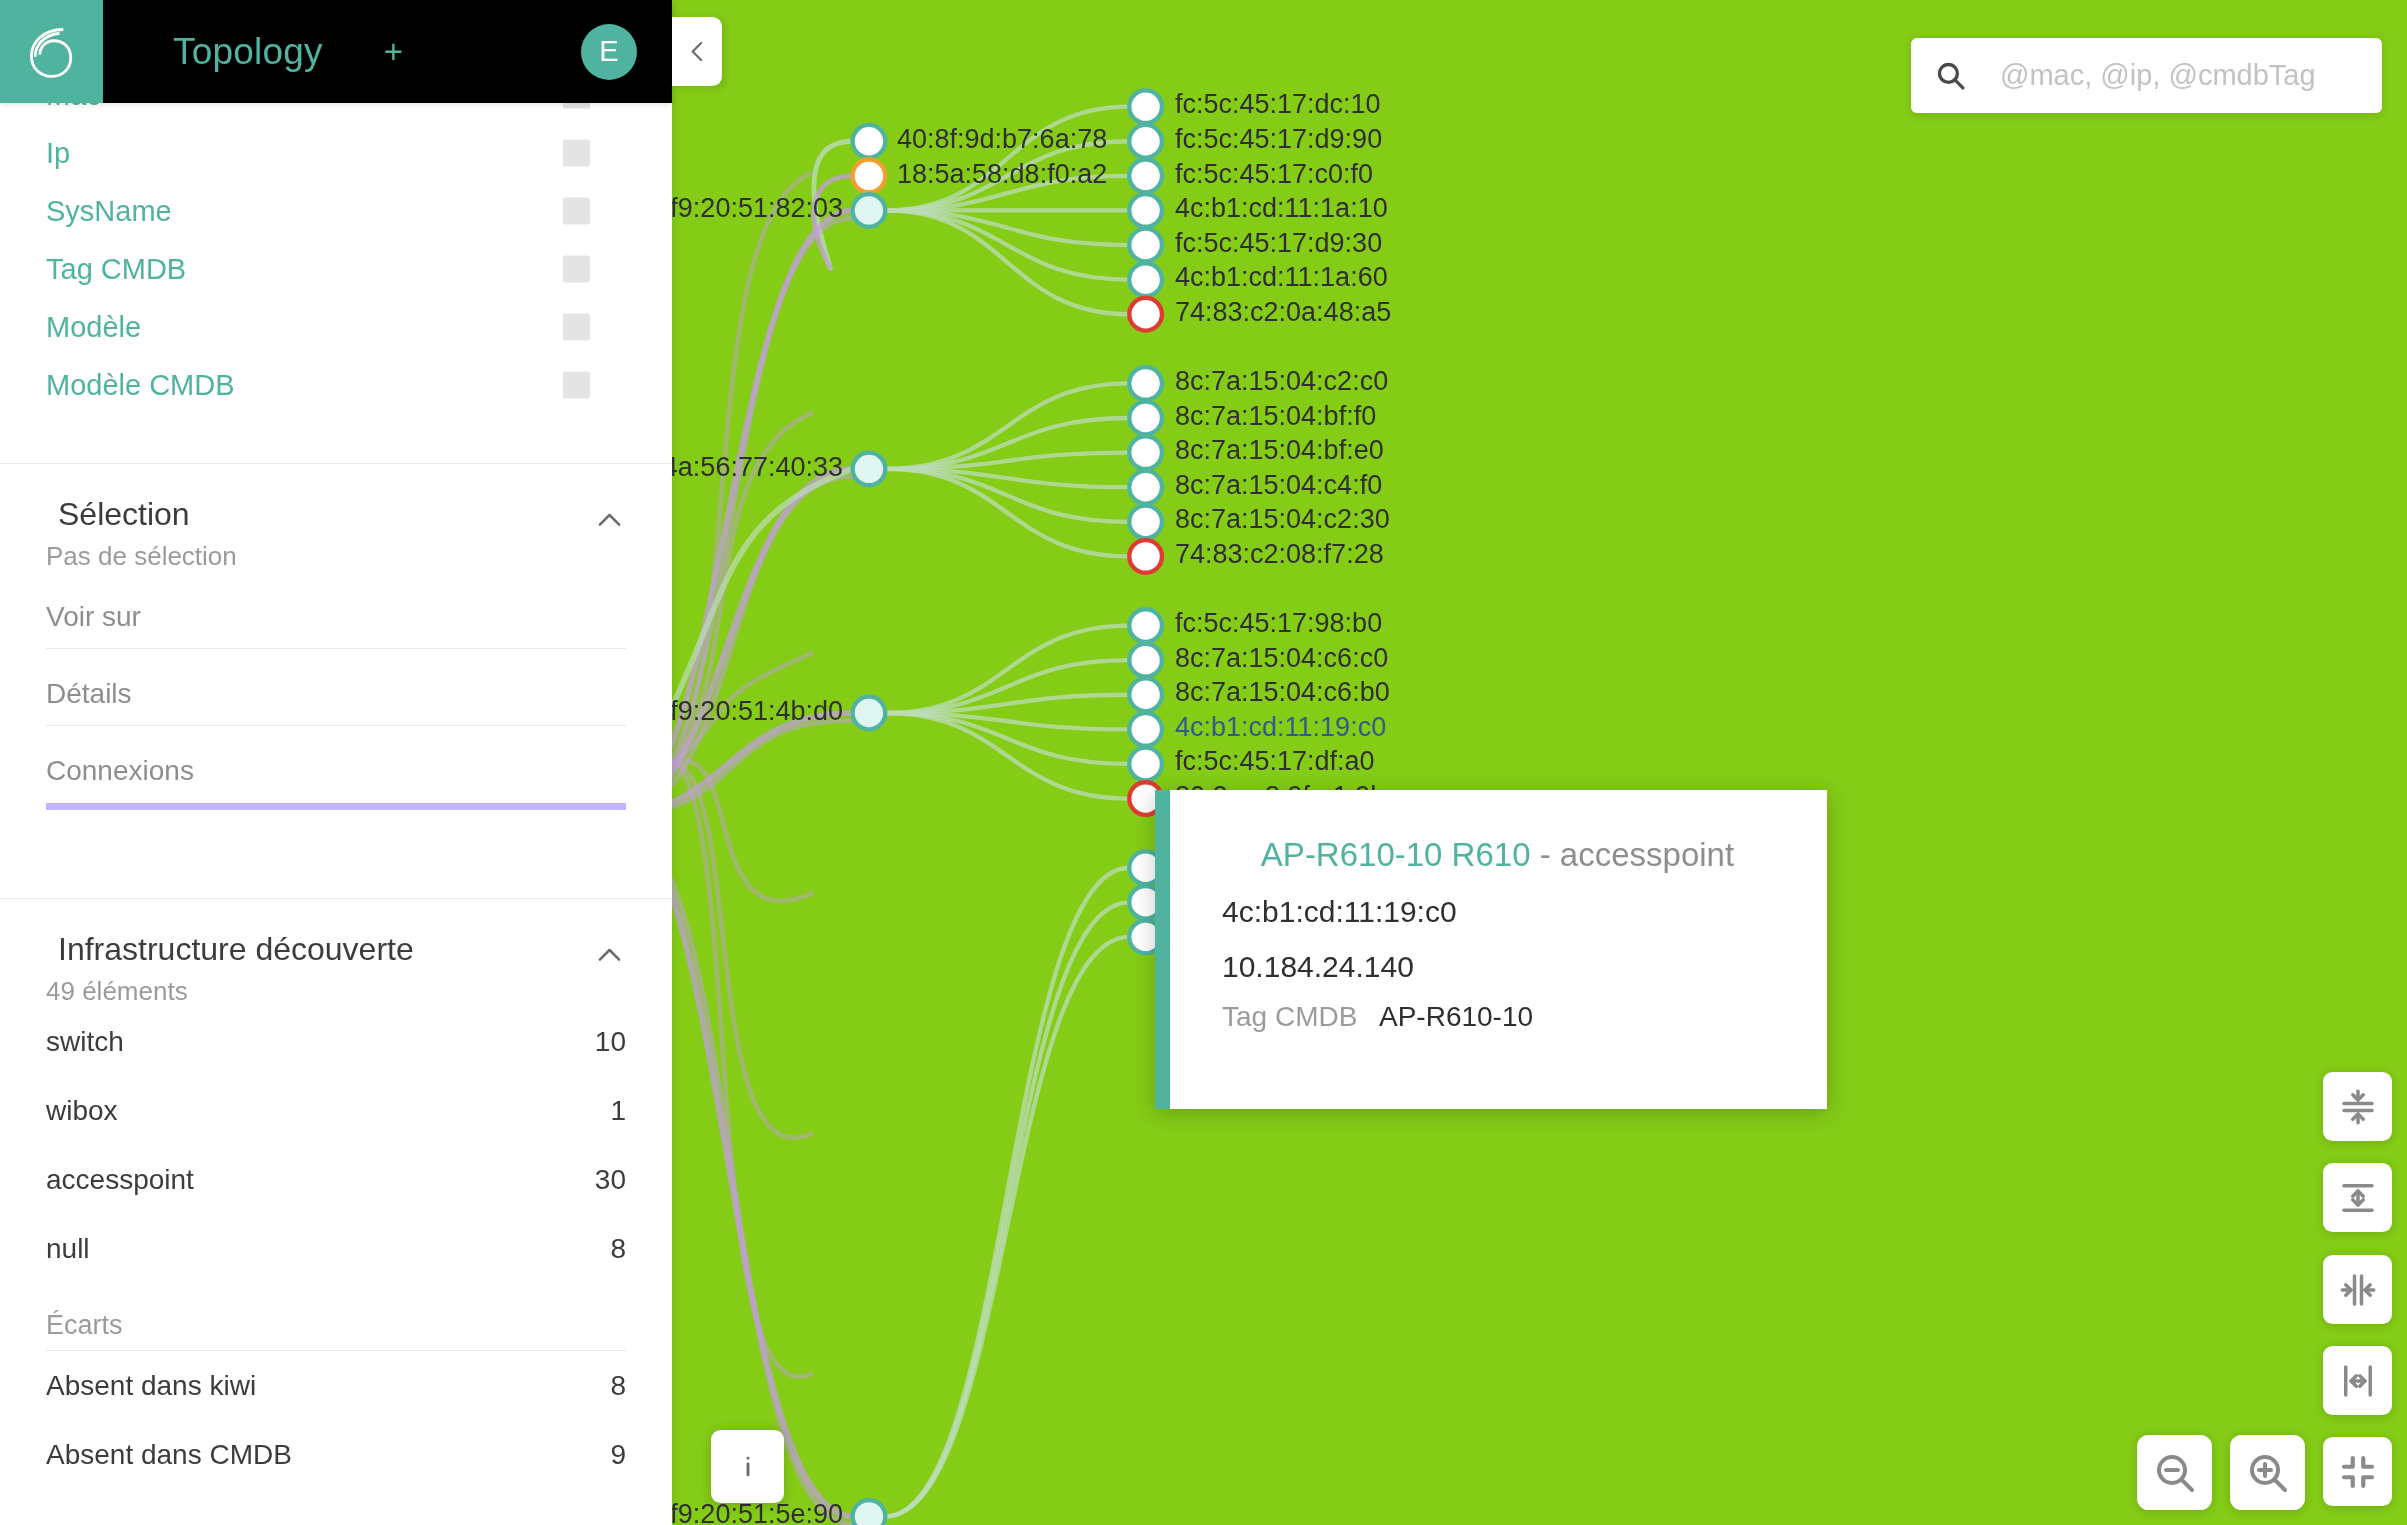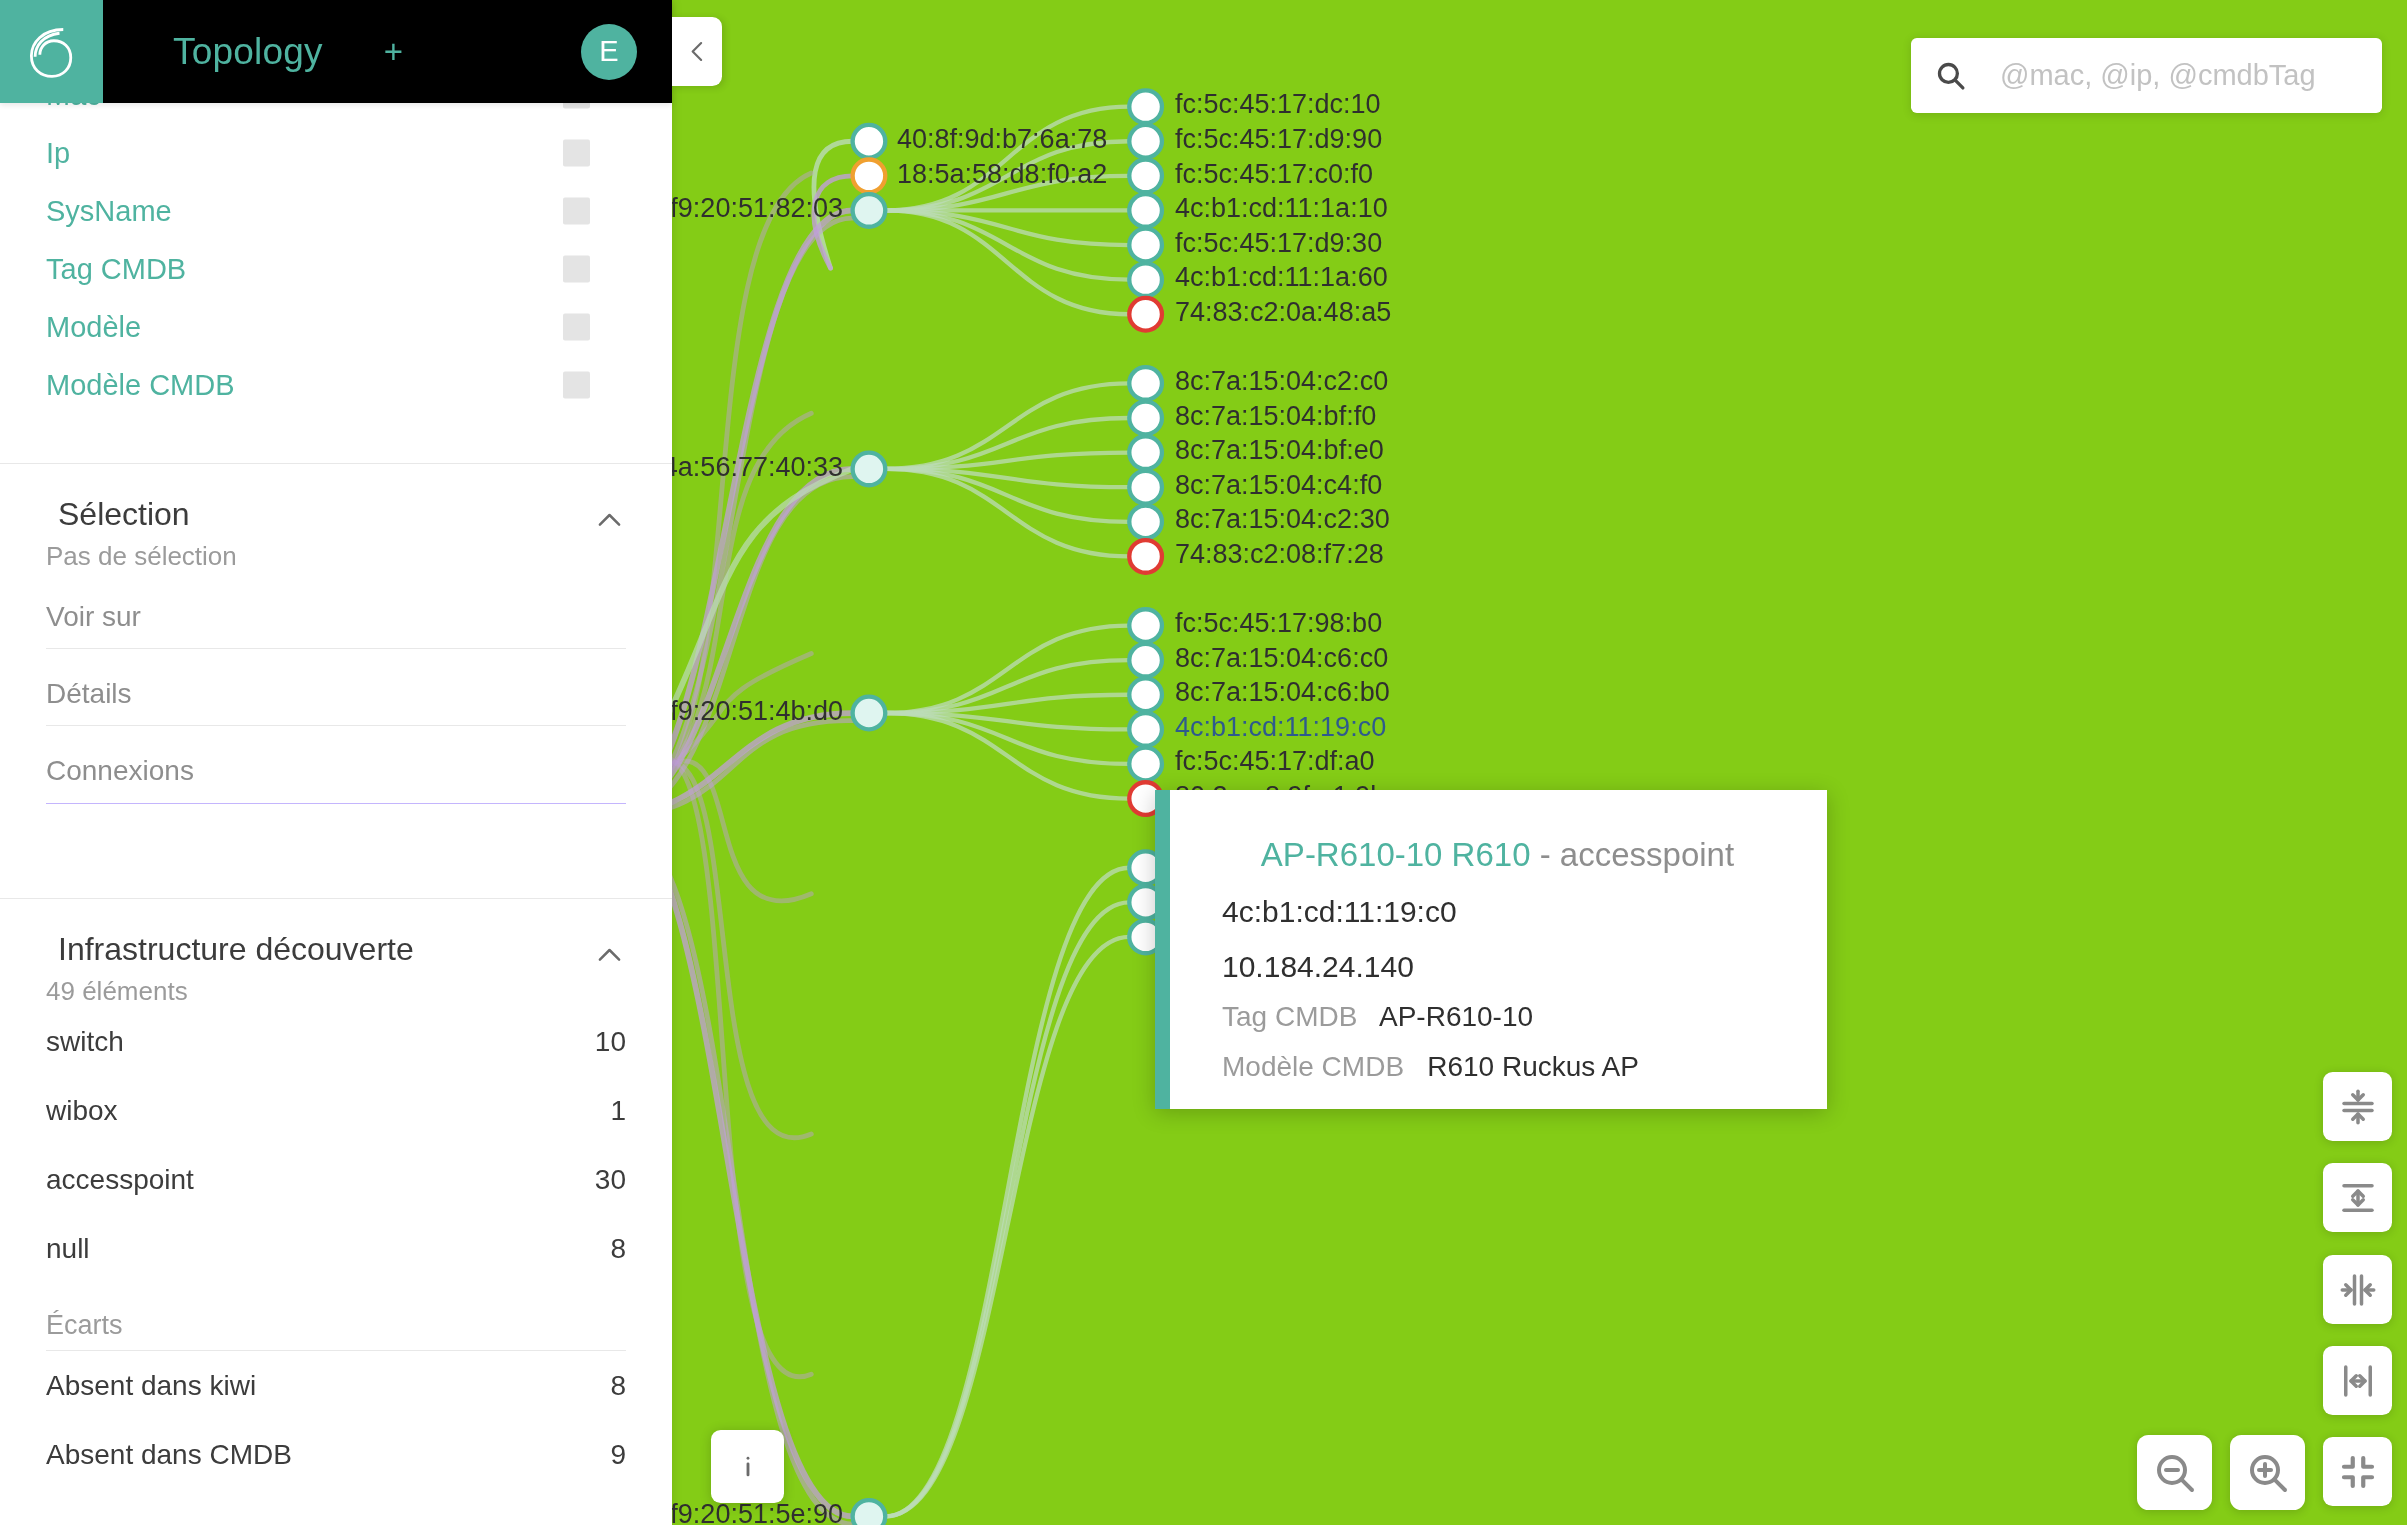--- a/index.html
+++ b/index.html
@@ -66,21 +66,21 @@
   .section-sub { font-size: 26px; color:#9b9b9b; margin-top: 7.7px; }
   .chev {
     width:33px; height:33px; color:#6b6b6b; flex:0 0 33px; margin-top: 7.7px; cursor:pointer;
   }
   .chev svg { width:33px; height:33px; display:block; }
 
   .linkrow {
     font-size: 28px; color:#8e8e8e; padding: 29px 0 15.4px 0;
     border-bottom:1px solid #e8e8e8; cursor:pointer;
   }
-  .linkrow.last { border-bottom:1px solid #c4b5fd; }
+  .linkrow.last { border-bottom:7px solid #c4b5fd; }
 
   .kvrow {
     display:flex; align-items:center; justify-content:space-between;
     font-size: 28px; color:#3c3c3c; padding: 19px 0 18px 0;
   }
   .kvrow .val { color:#3c3c3c; }
   .subhead {
     font-size: 27px; color:#9b9b9b; padding: 27px 0 9.6px 0;
     border-bottom:1px solid #e8e8e8;
   }
@@ -268,24 +268,20 @@
     <div id="tt-title">
       <span>AP-R610-10 R610</span>
       <span class="type">- accesspoint</span>
     </div>
     <div class="tt-line">4c:b1:cd:11:19:c0</div>
     <div class="tt-line">10.184.24.140</div>
     <div class="tt-kv">
       <span class="k">Tag CMDB</span>
       <span>AP-R610-10</span>
     </div>
-    <div class="tt-kv">
-      <span class="k">Modèle CMDB</span>
-      <span>R610 Ruckus AP</span>
-    </div>
   </div>
 
   <div id="info-btn">
     <svg viewBox="0 0 24 24" fill="none" stroke="currentColor" stroke-width="1.8" stroke-linecap="round">
       <line x1="12" y1="10" x2="12" y2="17"></line>
       <circle cx="12" cy="6.5" r="0.9" fill="currentColor" stroke="none"></circle>
     </svg>
   </div>
 
   <div id="searchbox">

